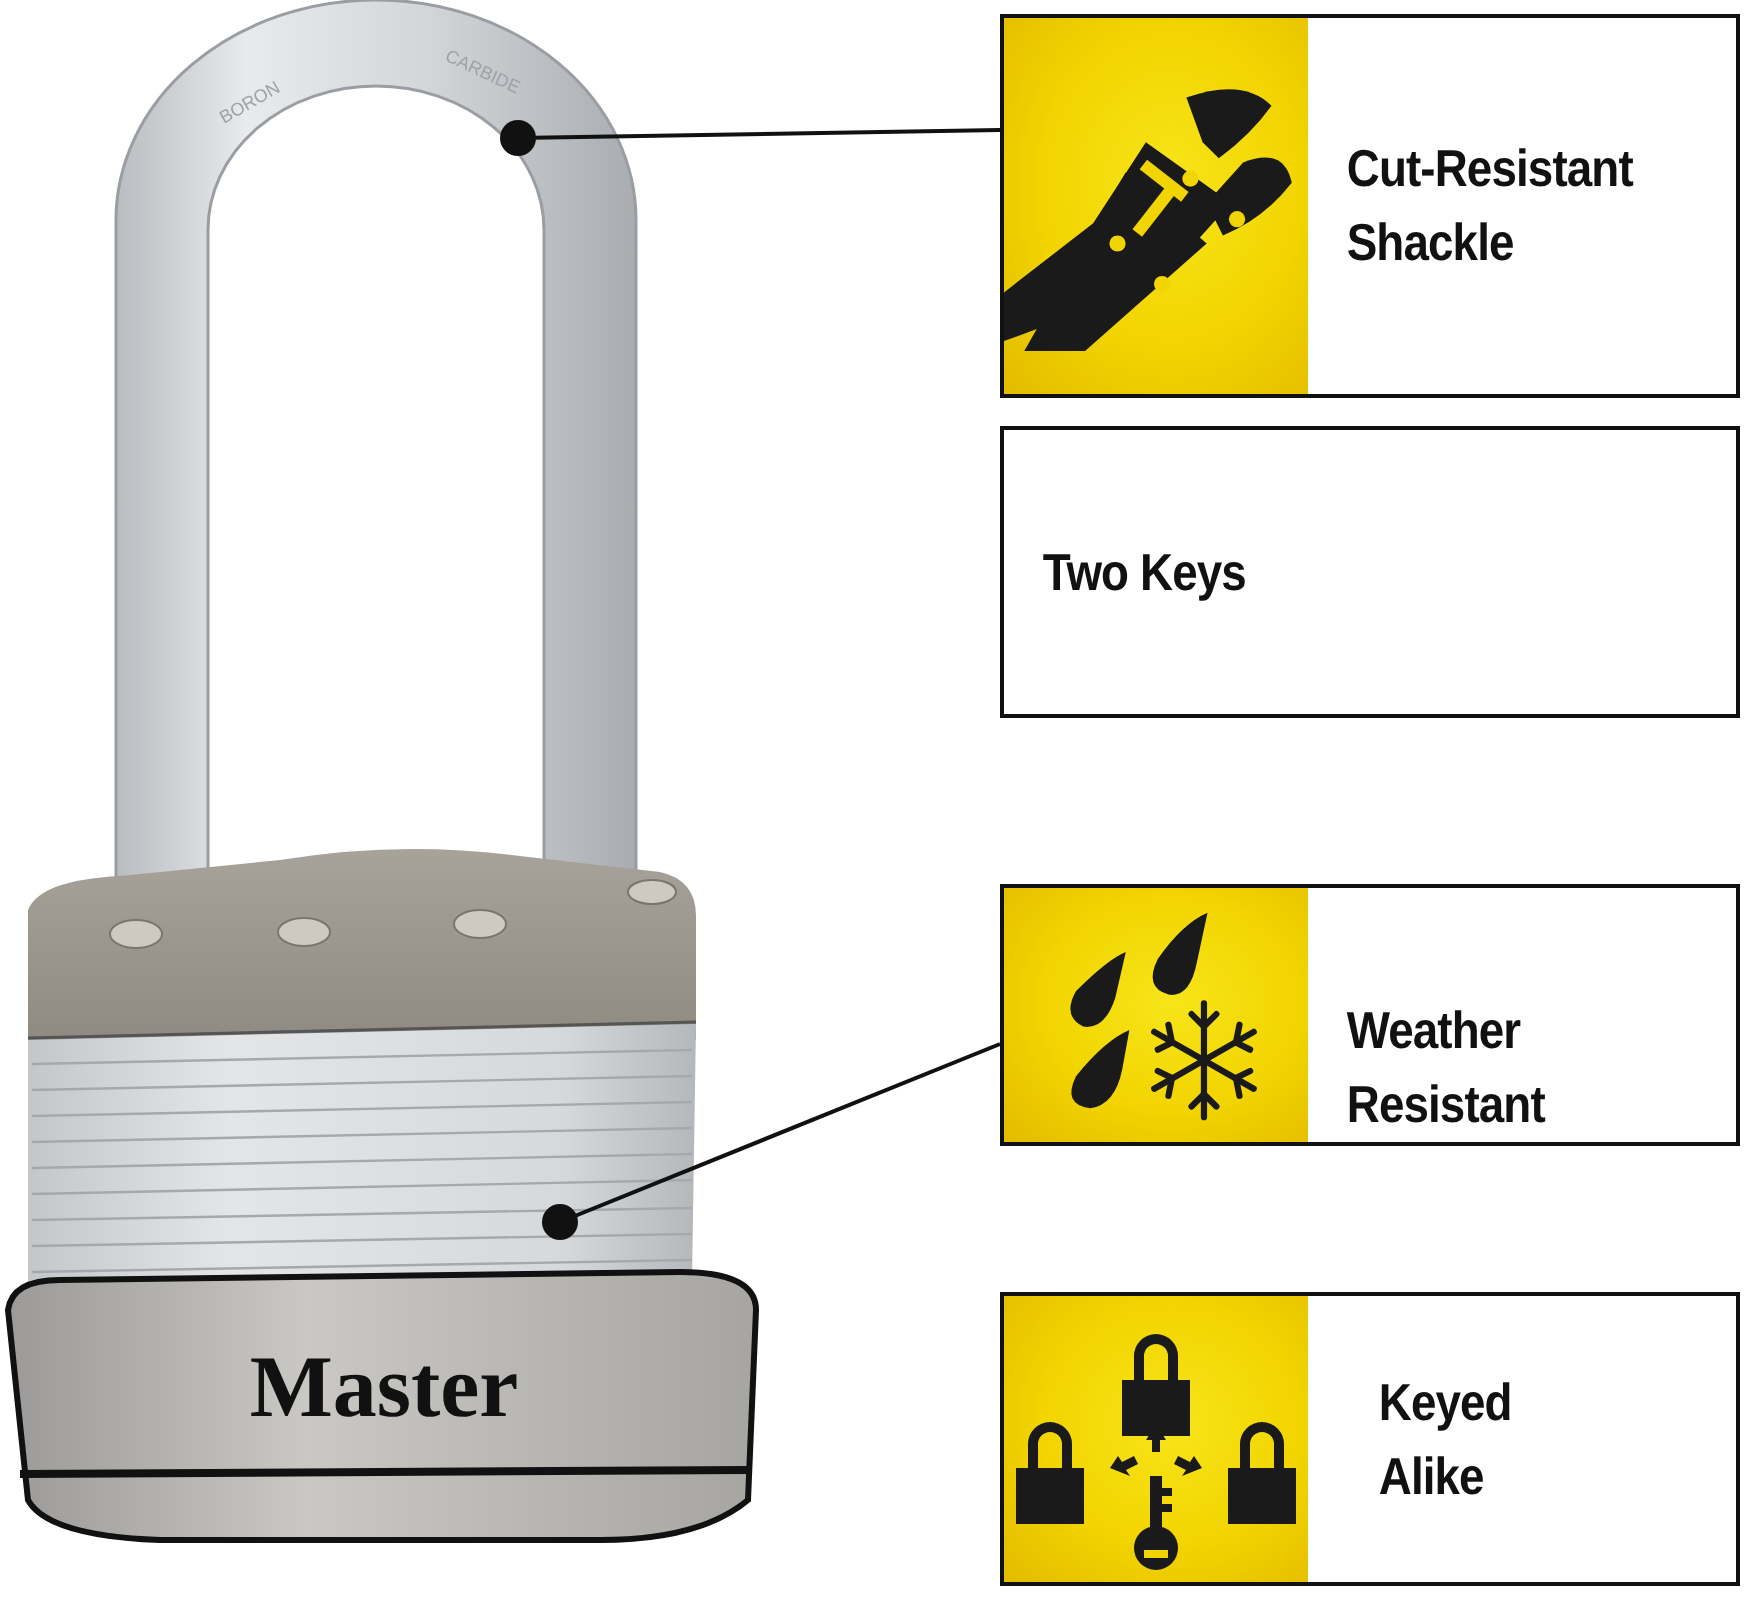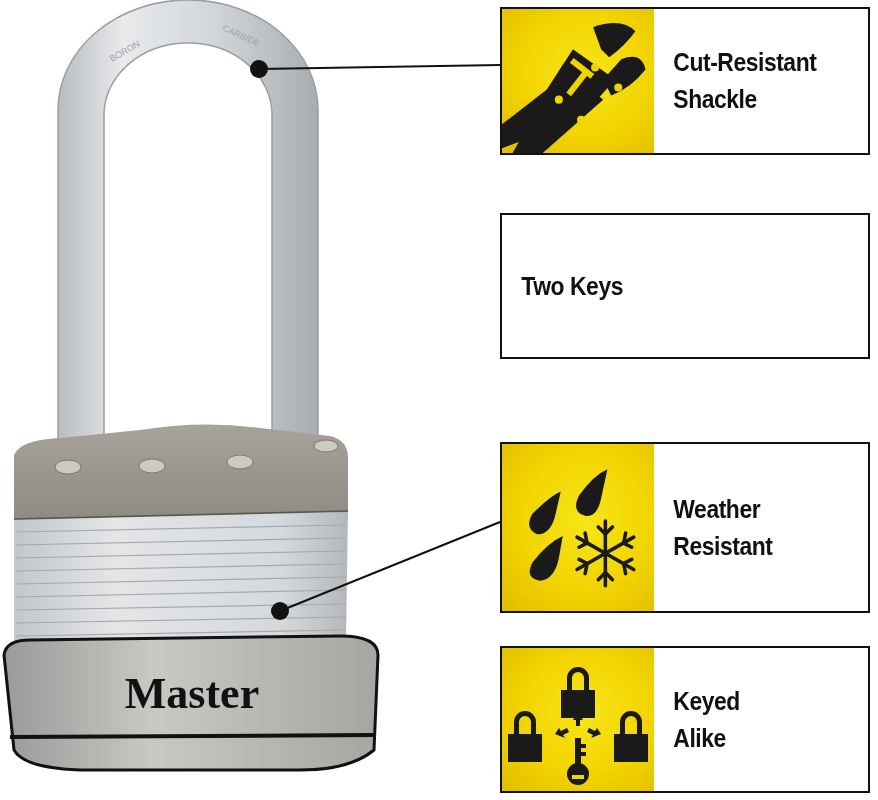--- a/index.html
+++ b/index.html
@@ -73,21 +73,21 @@
   </svg>
 </div>
 
 <svg class="leader" width="878" height="800">
   <line x1="259" y1="69" x2="500" y2="65" stroke="#111" stroke-width="2"></line>
   <circle cx="259" cy="69" r="9" fill="#111"></circle>
   <line x1="280" y1="611" x2="500" y2="522" stroke="#111" stroke-width="2"></line>
   <circle cx="280" cy="611" r="9" fill="#111"></circle>
 </svg>
 
-<div class="feature" style="top:7px;height:148px;">
+<div class="feature" style="top:7px;height:192px;">
   <div class="icon-panel">
     <svg viewBox="0 0 150 143">
       <g fill="#1a1a1a">
         <path d="M90 18 Q118 8 132 22 Q122 36 106 48 L98 40 Z"></path>
         <path d="M118 50 Q138 42 142 60 Q128 78 108 86 L100 70 Z"></path>
         <path d="M70 40 L112 70 L76 110 L-5 140 L-5 118 L44 80 Z"></path>
         <path d="M60 55 L100 90 L40 143 L10 143 Z"></path>
       </g>
       <rect x="66" y="56" width="26" height="6" fill="#f2d400" transform="rotate(38 79 59)"></rect>
       <rect x="72" y="58" width="6" height="30" fill="#f2d400" transform="rotate(38 75 73)"></rect>
@@ -106,21 +106,21 @@
 </div>
 
 <div class="feature" style="top:213px;height:146px;">
   <div class="label">
     <div>
         <div>Two Keys</div>
       </div>
   </div>
 </div>
 
-<div class="feature" style="top:442px;height:171px;">
+<div class="feature" style="top:442px;height:131px;align-items:flex-end;">
   <div class="icon-panel">
     <svg viewBox="0 0 150 143">
       <g fill="#1a1a1a">
         <path d="M58 36 Q48 40 30 58 Q22 72 34 78 Q46 80 52 62 Z"></path>
         <path d="M104 14 Q90 20 76 40 Q68 56 82 60 Q94 62 98 42 Z"></path>
         <path d="M60 80 Q46 86 30 106 Q22 122 38 124 Q52 122 56 102 Z"></path>
       </g>
       <g stroke="#1a1a1a" stroke-width="3.5" fill="none" stroke-linecap="round" transform="translate(102 97)">
         <line x1="0" y1="-32" x2="0" y2="32"></line>
         <line x1="-28" y1="-16" x2="28" y2="16"></line>
@@ -132,21 +132,21 @@
     </svg>
   </div>
   <div class="label">
     <div>
         <div>Weather</div>
         <div>Resistant</div>
       </div>
   </div>
 </div>
 
-<div class="feature" style="top:646px;height:147px;">
+<div class="feature" style="top:646px;height:147px;gap:16px;">
   <div class="icon-panel">
     <svg viewBox="0 0 150 143">
       <g fill="#1a1a1a">
         <g transform="translate(75 42)">
             <path d="M-11 0 L-11 -12 A11 11 0 0 1 11 -12 L11 0 L6 0 L6 -12 A6 6 0 0 0 -6 -12 L-6 0 Z"></path>
             <rect x="-17" y="0" width="34" height="28"></rect>
           </g>
         <g transform="translate(22 86)">
             <path d="M-11 0 L-11 -12 A11 11 0 0 1 11 -12 L11 0 L6 0 L6 -12 A6 6 0 0 0 -6 -12 L-6 0 Z"></path>
             <rect x="-17" y="0" width="34" height="28"></rect>

